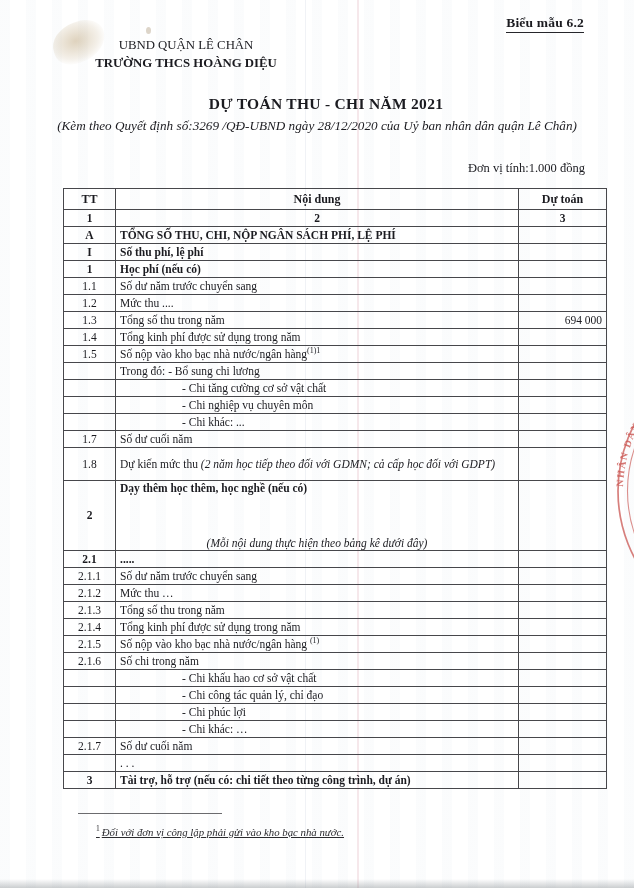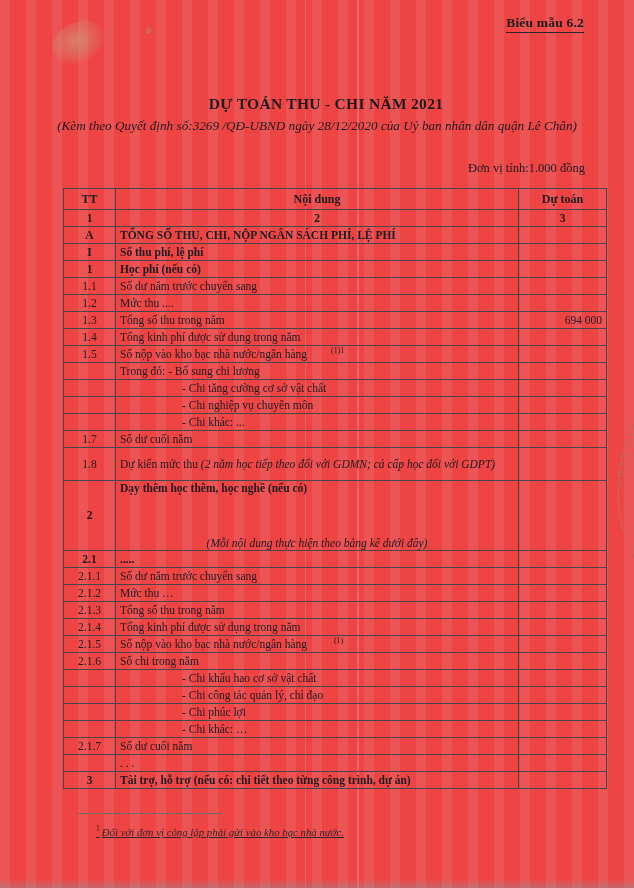--- a/index.html
+++ b/index.html
@@ -1,18 +1,18 @@
 <!DOCTYPE html>
 <html><head>
 <meta charset="utf-8">
 <style>
   html,body{margin:0;padding:0;background:#e9e9e9;}
   .page{
     position:relative;width:634px;height:888px;overflow:hidden;
-    background:#ef4444;color:#1b1b20;
+    background:#ffffff;color:#1b1b20;
     font-family:"Liberation Serif","DejaVu Serif",serif;
   }
   .page::before{
     content:"";position:absolute;inset:0;pointer-events:none;
     background:repeating-linear-gradient(90deg,
       rgba(213,223,232,0.10) 0px, rgba(213,223,232,0.10) 10px,
       rgba(255,255,255,0) 10px, rgba(255,255,255,0) 26px);
   }
   .artifact-pink{position:absolute;left:357px;top:0;width:2px;height:888px;background:rgba(224,178,190,0.30);}
   .artifact-blue{position:absolute;left:305px;top:0;width:1px;height:888px;background:rgba(185,198,214,0.22);}
@@ -39,40 +39,44 @@
   .budget-table .num-row td{height:16px;text-align:center;font-weight:bold;}
   .budget-table tbody td{height:16px;line-height:14.5px;}
   .budget-table tr.tall td{height:32px;}
   .col-tt{text-align:center;}
   .col-content{text-align:left;padding-left:5px;}
   .col-value{text-align:right;padding-right:9px;}
   .b{font-weight:bold;}
   .i{font-style:italic;}
   td.indent{padding-left:66px;}
   .line2{font-weight:normal;font-style:italic;text-align:center;margin-top:40px;}
-  .budget-table sup{font-size:8px;line-height:0;padding-left:24px;}
+  .budget-table sup{font-size:8px;line-height:0;}
 
   .footnote-rule{position:absolute;top:813px;left:78px;width:144px;border-top:1.5px solid #6b6b6e;}
   .footnote{position:absolute;top:824px;left:96px;font-size:10.8px;font-style:italic;color:#2a2a2e;text-decoration:underline;}
   .footnote sup{font-style:normal;font-size:7.5px;margin-right:2px;}
 
   .seal-svg{position:absolute;top:380px;left:596px;width:38px;height:220px;overflow:visible;}
 </style>
 </head>
 <body>
 
 <div class="page">
 
   <div class="stain-main"></div>
   <div class="stain-dot"></div>
   <div class="artifact-blue"></div>
   <div class="artifact-pink"></div>
 
   <div class="form-label">Biểu mẫu 6.2</div>
 
+  <div class="org-block">
+    <div class="org-line1">UBND QUẬN LÊ CHÂN</div>
+    <div class="org-line2">TRƯỜNG THCS HOÀNG DIỆU</div>
+  </div>
 
   <div class="doc-title">DỰ TOÁN THU - CHI NĂM 2021</div>
   <div class="doc-subtitle">(Kèm theo Quyết định số:3269 /QĐ-UBND  ngày 28/12/2020 của Uỷ ban nhân dân quận Lê Chân)</div>
   <div class="unit-note">Đơn vị tính:1.000 đồng</div>
 
   <table class="budget-table">
     <colgroup>
         <col style="width:52px">
         <col style="width:403px">
         <col style="width:88px">

